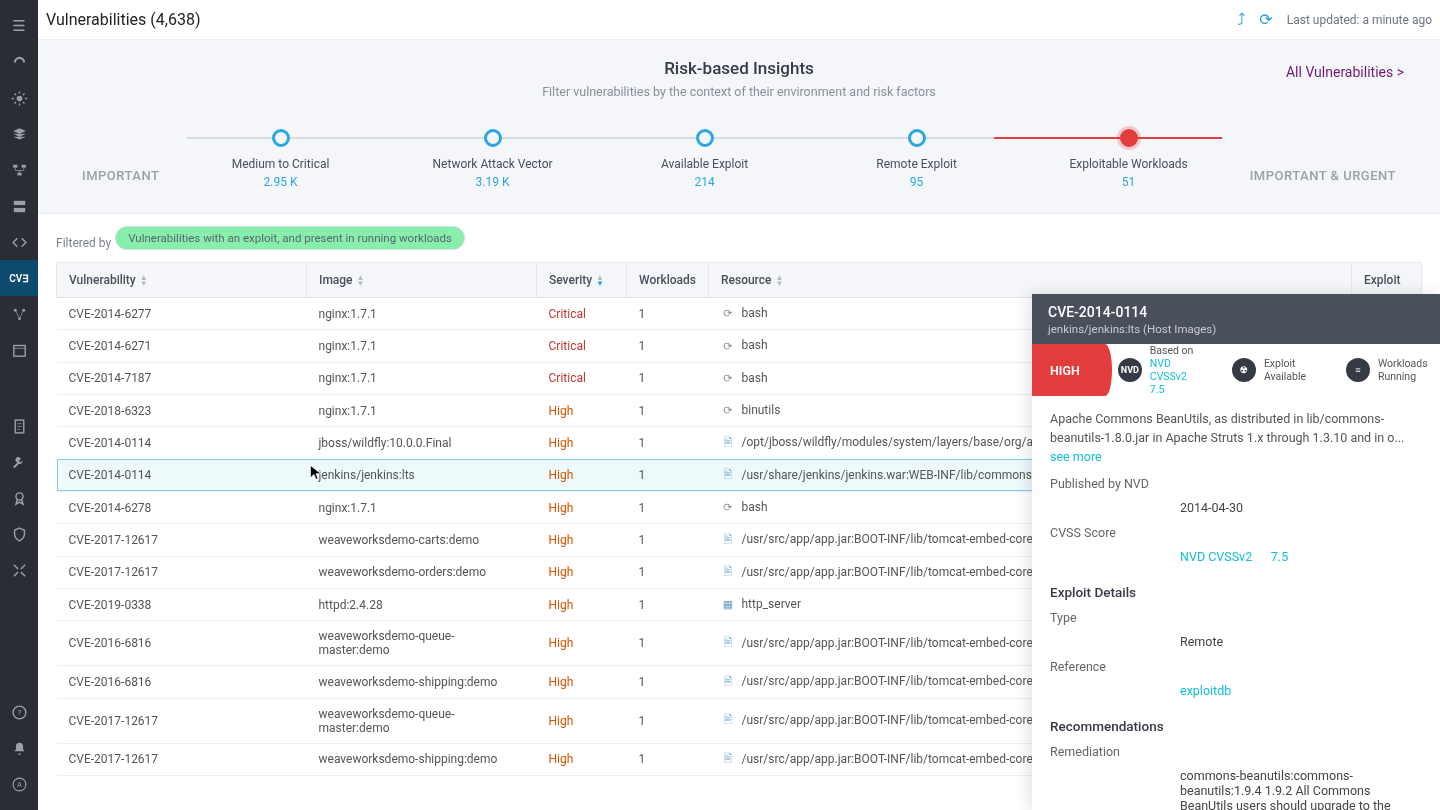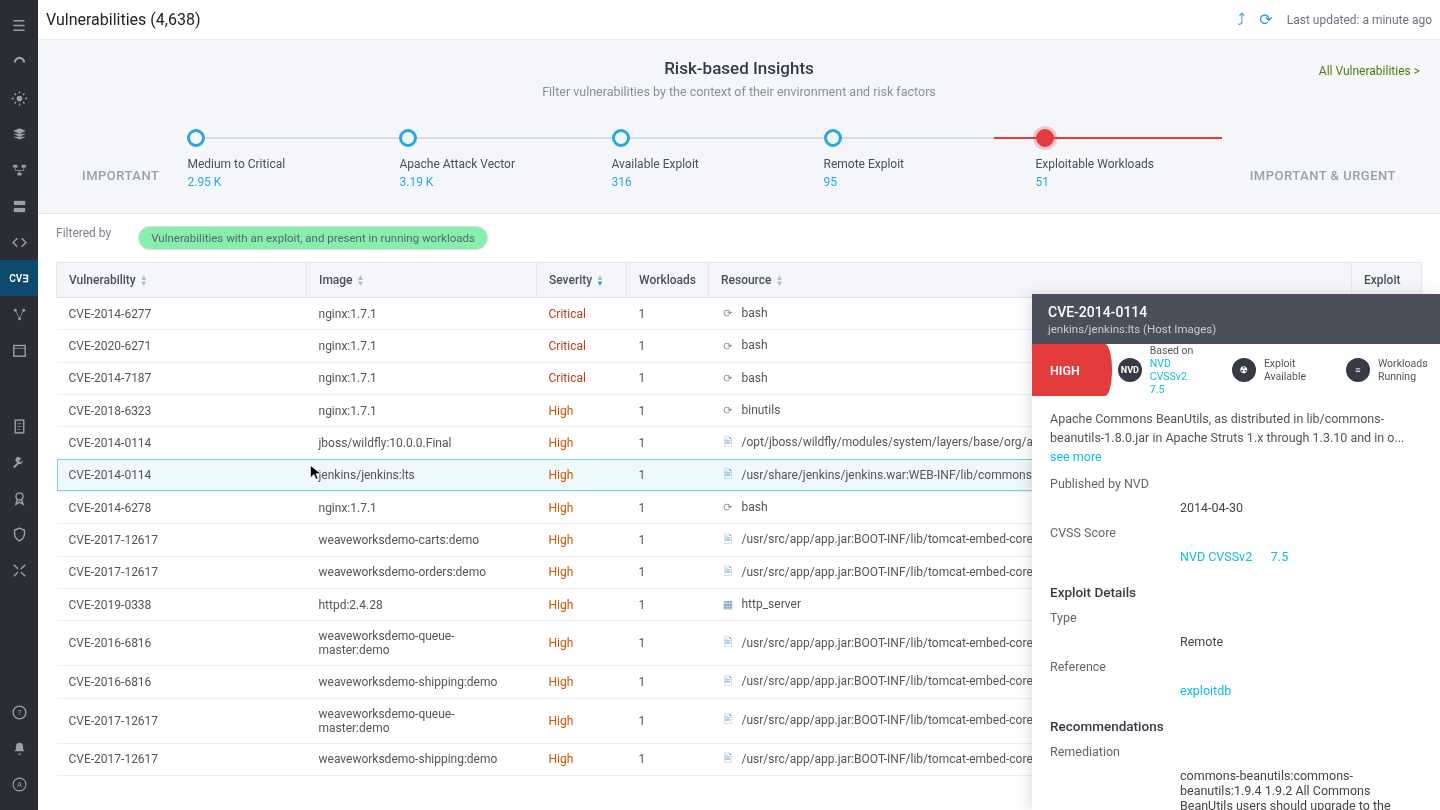--- a/index.html
+++ b/index.html
@@ -20,37 +20,37 @@
 .topbar { height: 40px; display: flex; align-items: center; padding: 0 8px; font-size: 16px; color: #222; border-bottom: 1px solid #eceef1; }
 .topbar .title { font-weight: 400; }
 .topbar .spacer { flex: 1; }
 .topbar .tb-icon { color: #2a9fd6; margin-left: 14px; cursor: pointer; font-size: 16px; }
 .topbar .updated { color: #6d7481; font-size: 12px; margin-left: 14px; }
 
 
 .insights { background: #f5f6fa; padding: 18px 24px 24px; border-bottom: 1px solid #e6e8ee; position: relative; }
 .insights h2 { text-align: center; font-size: 17px; font-weight: 500; color: #353a45; }
 .insights .sub { text-align: center; color: #8a8f99; font-size: 12.5px; margin-top: 6px; }
-.insights .all-link { position: absolute; right: 20px; top: 24px; color: #4d7c0f; font-size: 12px; cursor: pointer; }
+.insights .all-link { position: absolute; right: 36px; top: 24px; color: #701a75; font-size: 14px; cursor: pointer; }
 .funnel { display: flex; align-items: center; margin-top: 30px; padding: 0 20px; }
 .funnel .endlabel { color: #9aa0a8; font-size: 13px; font-weight: 500; letter-spacing: 0.5px; white-space: nowrap; margin-top: 33px; }
 .funnel .track { flex: 1; display: flex; align-items: center; position: relative; margin: 0 28px; }
 .seg { position: absolute; height: 2px; top: 8px; }
 .seg.grey { background: #d7dbe3; }
 .seg.red { background: #e23c3c; }
 .steps { display: flex; justify-content: space-between; width: 100%; position: relative; z-index: 2; }
-.step { display: flex; flex-direction: column; align-items: flex-start; width: 18%; }
+.step { display: flex; flex-direction: column; align-items: center; width: 18%; }
 .dot { width: 18px; height: 18px; border: 3px solid; border-radius: 50%; background: #f5f6fa; }
 .dot.blue { border-color: #29a7df; }
 .dot.red  { border-color: #e23c3c; background: #e23c3c; box-shadow: 0 0 0 3px rgba(226,60,60,0.25); }
 .step .lbl { font-size: 12px; color: #4a4f5c; margin-top: 10px; text-align: center; }
 .step .val { font-size: 12px; color: #29a7df; margin-top: 4px; }
 
 
-.filterrow { padding: 12px 18px; display: flex; align-items: flex-start; gap: 27px; }
+.filterrow { padding: 12px 18px; display: flex; align-items: flex-end; gap: 4px; }
 .filterrow .fl { color: #7c8190; font-size: 12px; }
 .chip { border: 1px solid #d7dbe3; border-radius: 14px; padding: 4px 12px; font-size: 11.5px; color: #5d6370; background: #86efac; }
 
 
 .tablewrap { flex: 1; overflow: auto; padding: 0 18px 6px; }
 table { width: 100%; border-collapse: collapse; font-size: 12px; }
 thead th { text-align: left; font-weight: 500; color: #4a4f5c; background: #f5f6fa; padding: 10px 12px; border: 1px solid #e6e8ee; border-bottom: 1px solid #e0e3ea; position: relative; }
 thead th .sorticons { font-size: 8px; color: #b5bac4; margin-left: 4px; display: inline-flex; flex-direction: column; line-height: 6px; vertical-align: middle; }
 thead th.sev .sorticons .down { color: #29a7df; }
 tbody td { padding: 8px 12px; border-bottom: 1px solid #eceef1; color: #555; vertical-align: middle; }
@@ -210,27 +210,27 @@
           <div class="seg grey" style="left:0;right:22%"></div>
           <div class="seg red" style="left:78%;right:0"></div>
           <div class="steps" id="funnel-steps">
               <div class="step">
                 <div class="dot blue"></div>
                  <div class="lbl">Medium to Critical</div>
                  <div class="val">2.95 K</div>
               </div>
               <div class="step">
                 <div class="dot blue"></div>
-                 <div class="lbl">Apache Attack Vector</div>
+                 <div class="lbl">Network Attack Vector</div>
                  <div class="val">3.19 K</div>
               </div>
               <div class="step">
                 <div class="dot blue"></div>
                  <div class="lbl">Available Exploit</div>
-                 <div class="val">316</div>
+                 <div class="val">214</div>
               </div>
               <div class="step">
                 <div class="dot blue"></div>
                  <div class="lbl">Remote Exploit</div>
                  <div class="val">95</div>
               </div>
               <div class="step">
                 <div class="dot red"></div>
                  <div class="lbl">Exploitable Workloads</div>
                  <div class="val">51</div>
@@ -273,21 +273,21 @@
         <tbody id="vuln-rows">
             <tr>
     <td>CVE-2014-6277</td>
     <td class="cursor-cell">nginx:1.7.1</td>
     <td class="sev-critical">Critical</td>
     <td>1</td>
     <td><span class="resicon pkg">⟳</span>bash</td>
     <td></td>
             </tr>
             <tr>
-    <td>CVE-2020-6271</td>
+    <td>CVE-2014-6271</td>
     <td class="cursor-cell">nginx:1.7.1</td>
     <td class="sev-critical">Critical</td>
     <td>1</td>
     <td><span class="resicon pkg">⟳</span>bash</td>
     <td></td>
             </tr>
             <tr>
     <td>CVE-2014-7187</td>
     <td class="cursor-cell">nginx:1.7.1</td>
     <td class="sev-critical">Critical</td>

